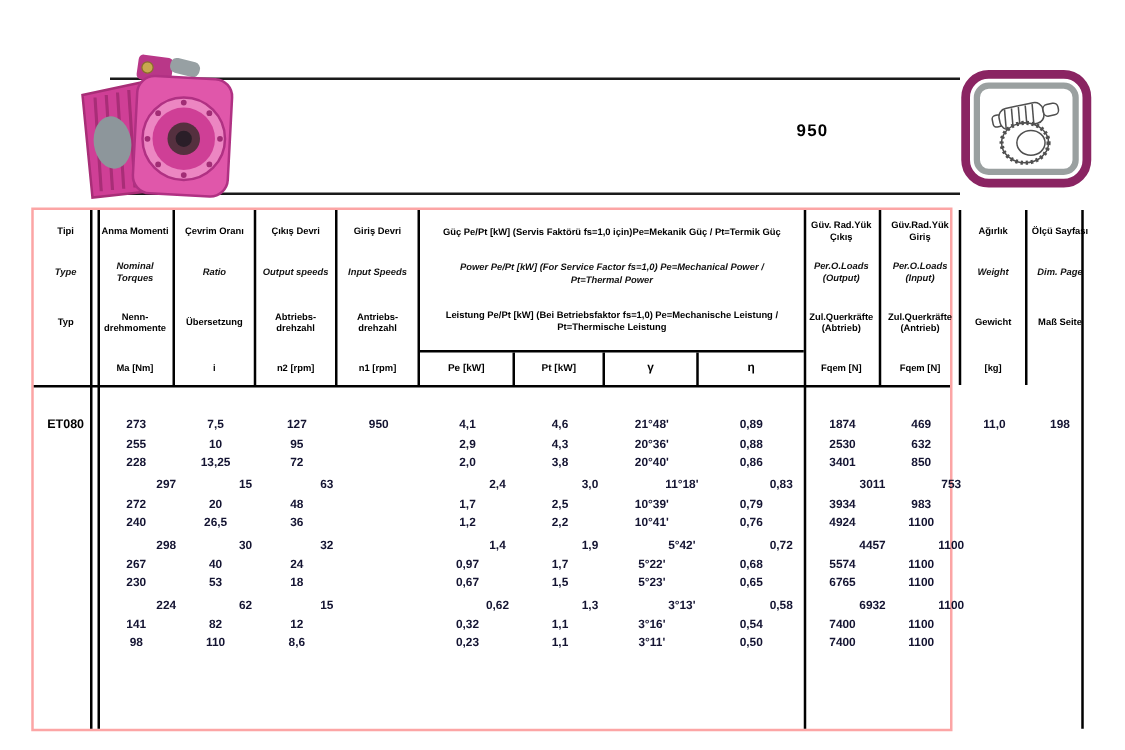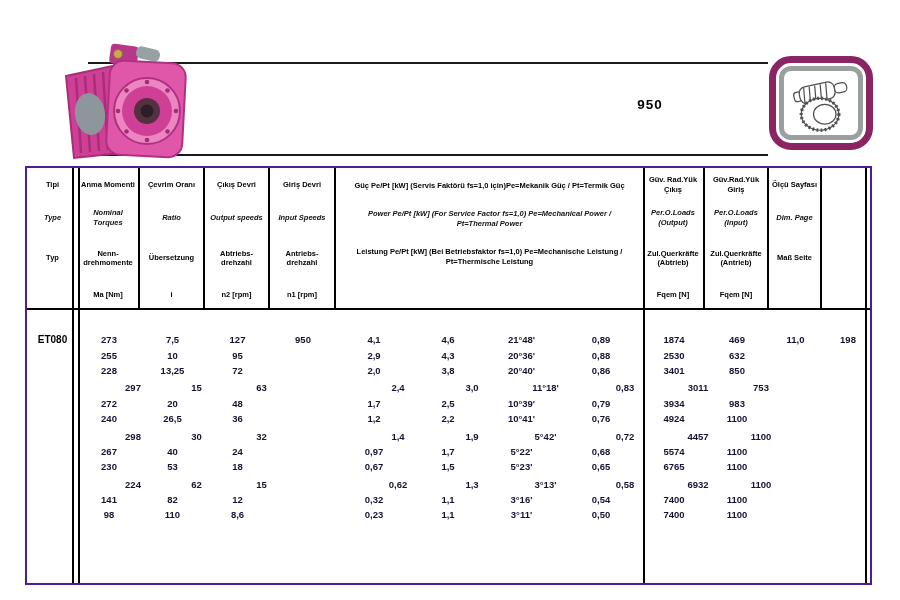--- a/index.html
+++ b/index.html
@@ -16,22 +16,22 @@
   .t2{font-size:15.5px;font-style:italic;}
   .t3{font-size:16px;}
   .model{position:absolute;left:620px;top:97px;width:60px;text-align:center;
          font-size:13.5px;font-weight:bold;letter-spacing:1px;}
   .iconbox{position:absolute;left:769px;top:56px;width:104px;height:94px;box-sizing:border-box;
            border:7px solid #8a2462;border-radius:22px;background:#fff;padding:3px;}
   .iconinner{width:100%;height:100%;box-sizing:border-box;border:5px solid #9aa0a0;
              border-radius:12px;background:#fff;display:flex;align-items:center;justify-content:center;}
 
   
-  .gtable{position:absolute;left:25px;top:166px;width:847px;height:419px;box-sizing:border-box;
-          border:2px solid #4c1d95;background:#fff;}
+  .gtable{position:absolute;left:25px;top:166px;width:737px;height:419px;box-sizing:border-box;
+          border:2px solid #fca5a5;background:#fff;}
   .vline{position:absolute;top:0;bottom:0;width:2px;background:#000;}
 
   .thead{display:grid;grid-template-columns:51px 62px 65px 65px 66px 307px 62px 64px 53px 52px;
          height:140px;border-bottom:2px solid #000;}
   .hcell{box-sizing:border-box;border-right:2px solid #000;display:grid;
          grid-template-rows:33px 33px 48px 26px;align-items:center;justify-items:center;
          text-align:center;font-size:7.5px;line-height:1.25;padding:0 2px;}
   .hcell:nth-child(1),.hcell:nth-child(6),.hcell:nth-child(10){border-right:none;}
   .h-tr,.h-de,.h-unit{font-weight:bold;}
   .h-en{font-style:italic;font-weight:bold;color:#111;}
@@ -148,36 +148,48 @@
         <div class="h-de">Antriebs-drehzahl</div>
         <div class="h-unit">n1 [rpm]</div>
       </div>
 
       <div class="hcell pcell">
         <div class="ptexts">
           <div class="h-tr">Güç Pe/Pt [kW] (Servis Faktörü  fs=1,0 için)Pe=Mekanik Güç / Pt=Termik Güç</div>
           <div class="h-en">Power Pe/Pt [kW] (For Service Factor fs=1,0) Pe=Mechanical Power / Pt=Thermal Power</div>
           <div class="h-de">Leistung Pe/Pt [kW] (Bei Betriebsfaktor fs=1,0) Pe=Mechanische Leistung / Pt=Thermische Leistung</div>
         </div>
+        <div class="psub">
+          <div class="psubcell">Pe [kW]</div>
+          <div class="psubcell">Pt [kW]</div>
+          <div class="psubcell sym">γ</div>
+          <div class="psubcell sym">η</div>
+        </div>
       </div>
 
       <div class="hcell">
         <div class="h-tr">Güv. Rad.Yük Çıkış</div>
         <div class="h-en">Per.O.Loads (Output)</div>
         <div class="h-de">Zul.Querkräfte (Abtrieb)</div>
         <div class="h-unit">Fqem [N]</div>
       </div>
 
       <div class="hcell">
         <div class="h-tr">Güv.Rad.Yük Giriş</div>
         <div class="h-en">Per.O.Loads (Input)</div>
         <div class="h-de">Zul.Querkräfte (Antrieb)</div>
         <div class="h-unit">Fqem [N]</div>
       </div>
 
+      <div class="hcell">
+        <div class="h-tr">Ağırlık</div>
+        <div class="h-en">Weight</div>
+        <div class="h-de">Gewicht</div>
+        <div class="h-unit">[kg]</div>
+      </div>
 
       <div class="hcell">
         <div class="h-tr">Ölçü Sayfası</div>
         <div class="h-en">Dim. Page</div>
         <div class="h-de">Maß Seite</div>
         <div class="h-unit"></div>
       </div>
     </div>
 
     <div class="tbody">

